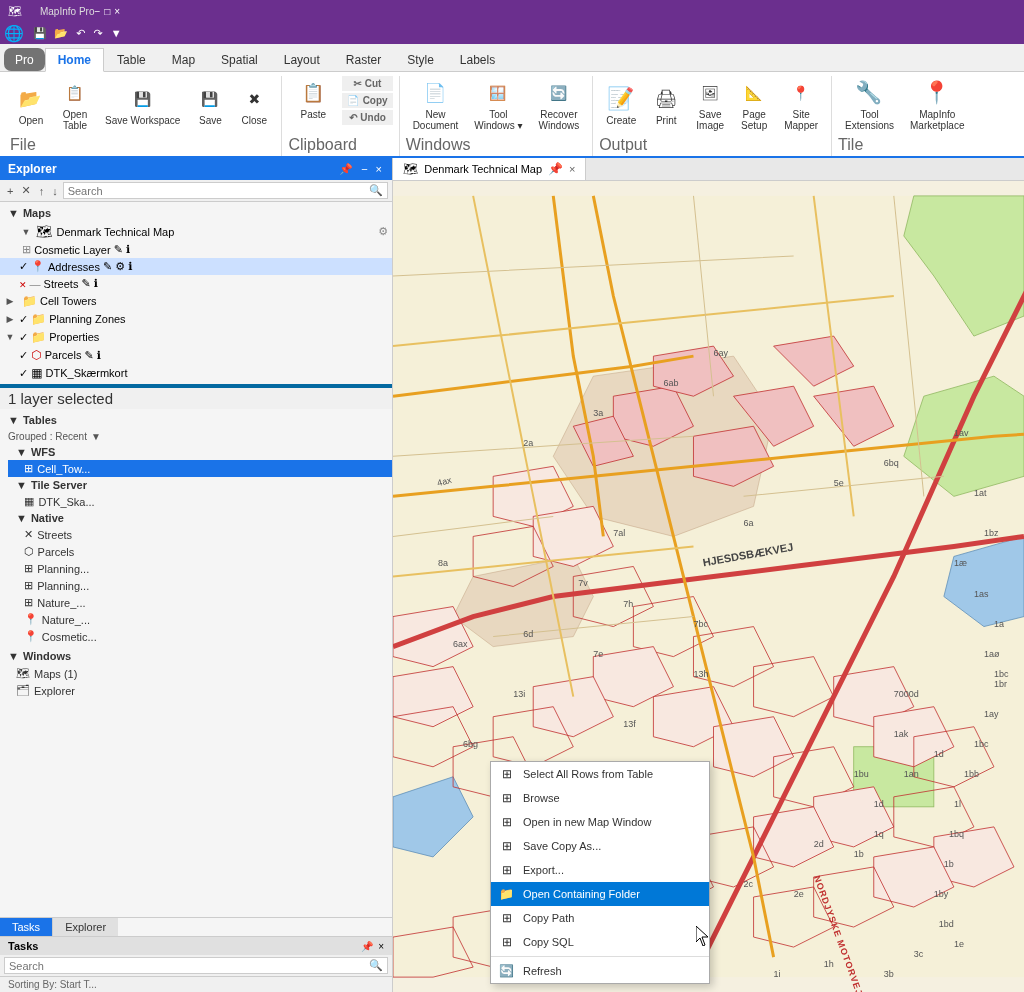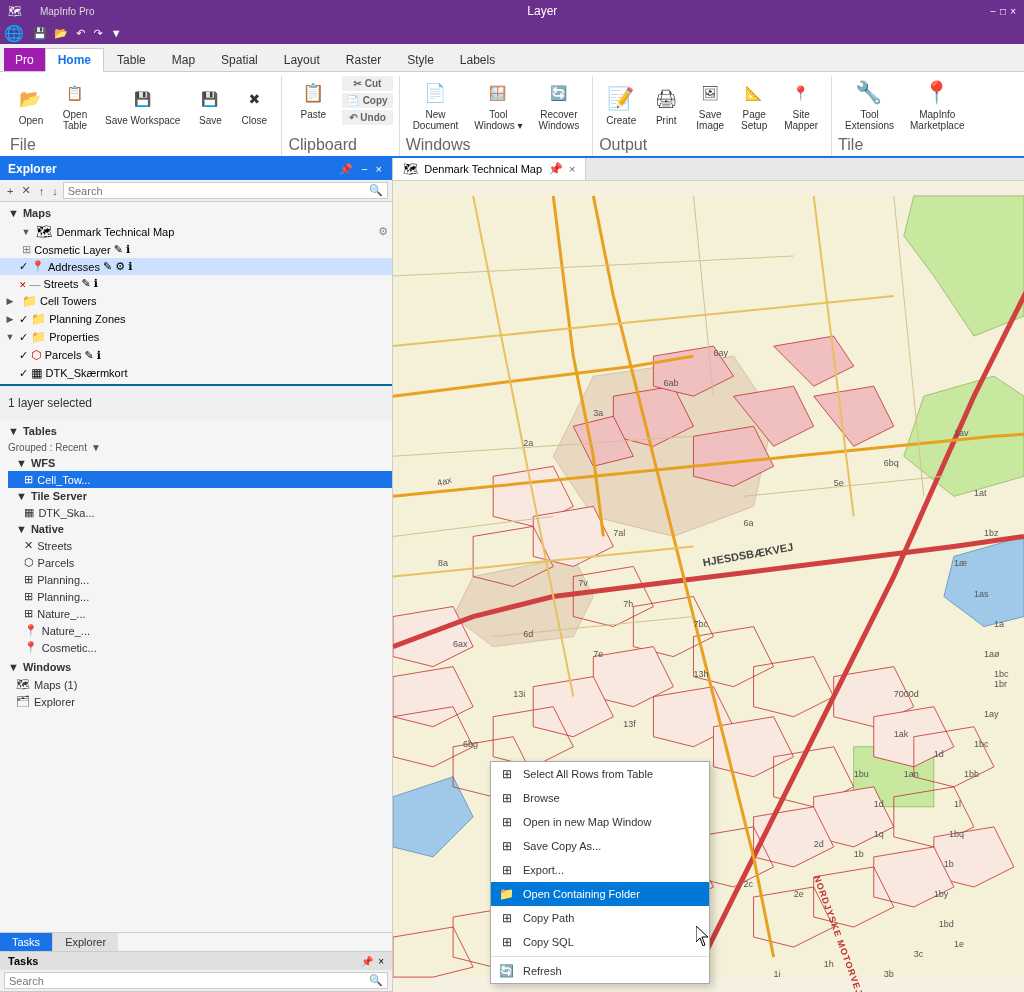--- a/index.html
+++ b/index.html
@@ -12,21 +12,21 @@
     .title-bar-icons span { color: white; font-size: 10px; cursor: pointer; }
 
     
     .quick-access { background: #6b2f8e; height: 22px; display: flex; align-items: center; padding: 0 4px; gap: 2px; }
     .qa-btn { background: none; border: none; color: white; cursor: pointer; font-size: 11px; padding: 1px 3px; }
 
     
     .ribbon-tabs { background: #f0f0f0; display: flex; align-items: flex-end; padding: 0 4px; height: 28px; border-bottom: 1px solid #ccc; }
     .ribbon-tab { padding: 4px 12px; cursor: pointer; font-size: 12px; border: 1px solid transparent; border-bottom: none; color: #333; }
     .ribbon-tab.active { background: white; border-color: #ccc; border-bottom: 1px solid white; margin-bottom: -1px; color: #1a73e8; font-weight: bold; }
-    .ribbon-tab.pro { background: #a21caf; color: white; padding: 4px 10px; }
+    .ribbon-tab.pro { background: #737373; color: white; padding: 4px 10px; border-radius: 7px; }
 
     
     .ribbon { background: white; border-bottom: 2px solid #1a73e8; display: flex; align-items: stretch; padding: 4px 4px 0; min-height: 80px; }
     .ribbon-group { display: flex; flex-direction: column; align-items: center; padding: 0 6px; border-right: 1px solid #ddd; min-width: fit-content; }
     .ribbon-group:last-child { border-right: none; }
     .ribbon-group-buttons { display: flex; gap: 2px; flex: 1; align-items: center; }
     .ribbon-group-label { font-size: 16px; color: #666; padding: 2px 0; text-align: left; width: 100%; }
     .ribbon-btn { display: flex; flex-direction: column; align-items: center; padding: 2px 6px; cursor: pointer; border: 1px solid transparent; border-radius: 2px; min-width: 40px; font-size: 10px; color: #333; background: none; }
     .ribbon-btn .icon { width: 28px; height: 28px; display: flex; align-items: center; justify-content: center; font-size: 18px; }
     .ribbon-btn .label { font-size: 10px; text-align: center; margin-top: 2px; white-space: nowrap; }
@@ -52,21 +52,21 @@
     .tree-section-header { padding: 3px 8px; font-weight: bold; font-size: 11px; color: #333; cursor: pointer; display: flex; align-items: center; gap: 4px; }
     .tree-item { display: flex; align-items: center; padding: 2px 4px; gap: 4px; cursor: pointer; font-size: 11px; }
     .tree-item .item-label { flex: 1; }
     .indent-1 { padding-left: 20px; }
     .indent-2 { padding-left: 36px; }
     .indent-3 { padding-left: 52px; }
     .expand-arrow { width: 12px; height: 12px; display: inline-flex; align-items: center; justify-content: center; font-size: 9px; color: #555; }
 
     .layer-item { display: flex; align-items: center; padding: 2px 4px; font-size: 11px; gap: 3px; }
 
-    .status-bar { background: #f0f0f0; padding: 10px 8px; border-top: 2px solid #0369a1; font-size: 12px; color: #333; }
+    .status-bar { background: #f0f0f0; padding: 2px 8px; border-top: 4px solid #0369a1; font-size: 15px; color: #333; }
 
     .tables-section { padding: 2px 0; }
     .tables-header { padding: 3px 8px; font-weight: bold; font-size: 11px; color: #333; cursor: pointer; display: flex; align-items: center; gap: 4px; }
     .grouped-recent { padding: 2px 8px; color: #555; font-size: 10px; display: flex; align-items: center; gap: 4px; cursor: pointer; }
     .wfs-group { padding-left: 8px; }
     .wfs-label { padding: 2px 8px; font-size: 11px; font-weight: bold; color: #333; display: flex; align-items: center; gap: 4px; }
     .table-entry { padding: 2px 16px; font-size: 11px; color: #333; cursor: pointer; display: flex; align-items: center; gap: 4px; }
     .table-entry.selected { background: #1a73e8; color: white; }
 
     .windows-section { }
@@ -99,21 +99,20 @@
     .panel-content::-webkit-scrollbar-thumb { background: #bbb; border-radius: 4px; }
 
     .folder-icon { color: #e8a020; }
   </style>
 </head>
 <body>
 
 <div class="title-bar">
   <span style="margin-right:8px;">🗺</span>
   <span style="font-size:10px; color:#ddd;margin-left:10px;">MapInfo Pro</span>
-  <div class="title-bar-center">Layer</div>
   <div class="title-bar-icons">
     <span>−</span>
     <span>□</span>
     <span>×</span>
   </div>
 </div>
 
 <div class="quick-access">
   <span style="font-size:16px; margin-right:4px;">🌐</span>
   <button class="qa-btn">💾</button>
@@ -461,20 +460,23 @@
         <div style="display:flex; gap:4px;">
           <button style="background:none;border:none;cursor:pointer;font-size:10px;">📌</button>
           <button style="background:none;border:none;cursor:pointer;font-size:10px;">×</button>
         </div>
       </div>
       <div style="padding:2px 4px; display:flex; align-items:center; gap:4px; background:#f0f0f0; border-bottom:1px solid #ccc;">
         <div style="flex:1; display:flex; align-items:center; border:1px solid #ccc; background:white; padding:1px 4px;">
           <input style="border: none; outline: none; font-size: 11px; flex: 1 1 0%; background: transparent;" placeholder="Search">
           <span>🔍</span>
         </div>
+      </div>
+      <div style="padding:2px 8px; font-size:10px; color:#666;">
+        <span>Sorting By: Start T...</span>
       </div>
     </div>
   </div>
 
   <div class="map-area">
 
     <div class="map-tab-bar">
       <div class="map-tab">
         <span style="font-size:12px;">🗺</span>
         <span>Denmark Technical Map</span>

